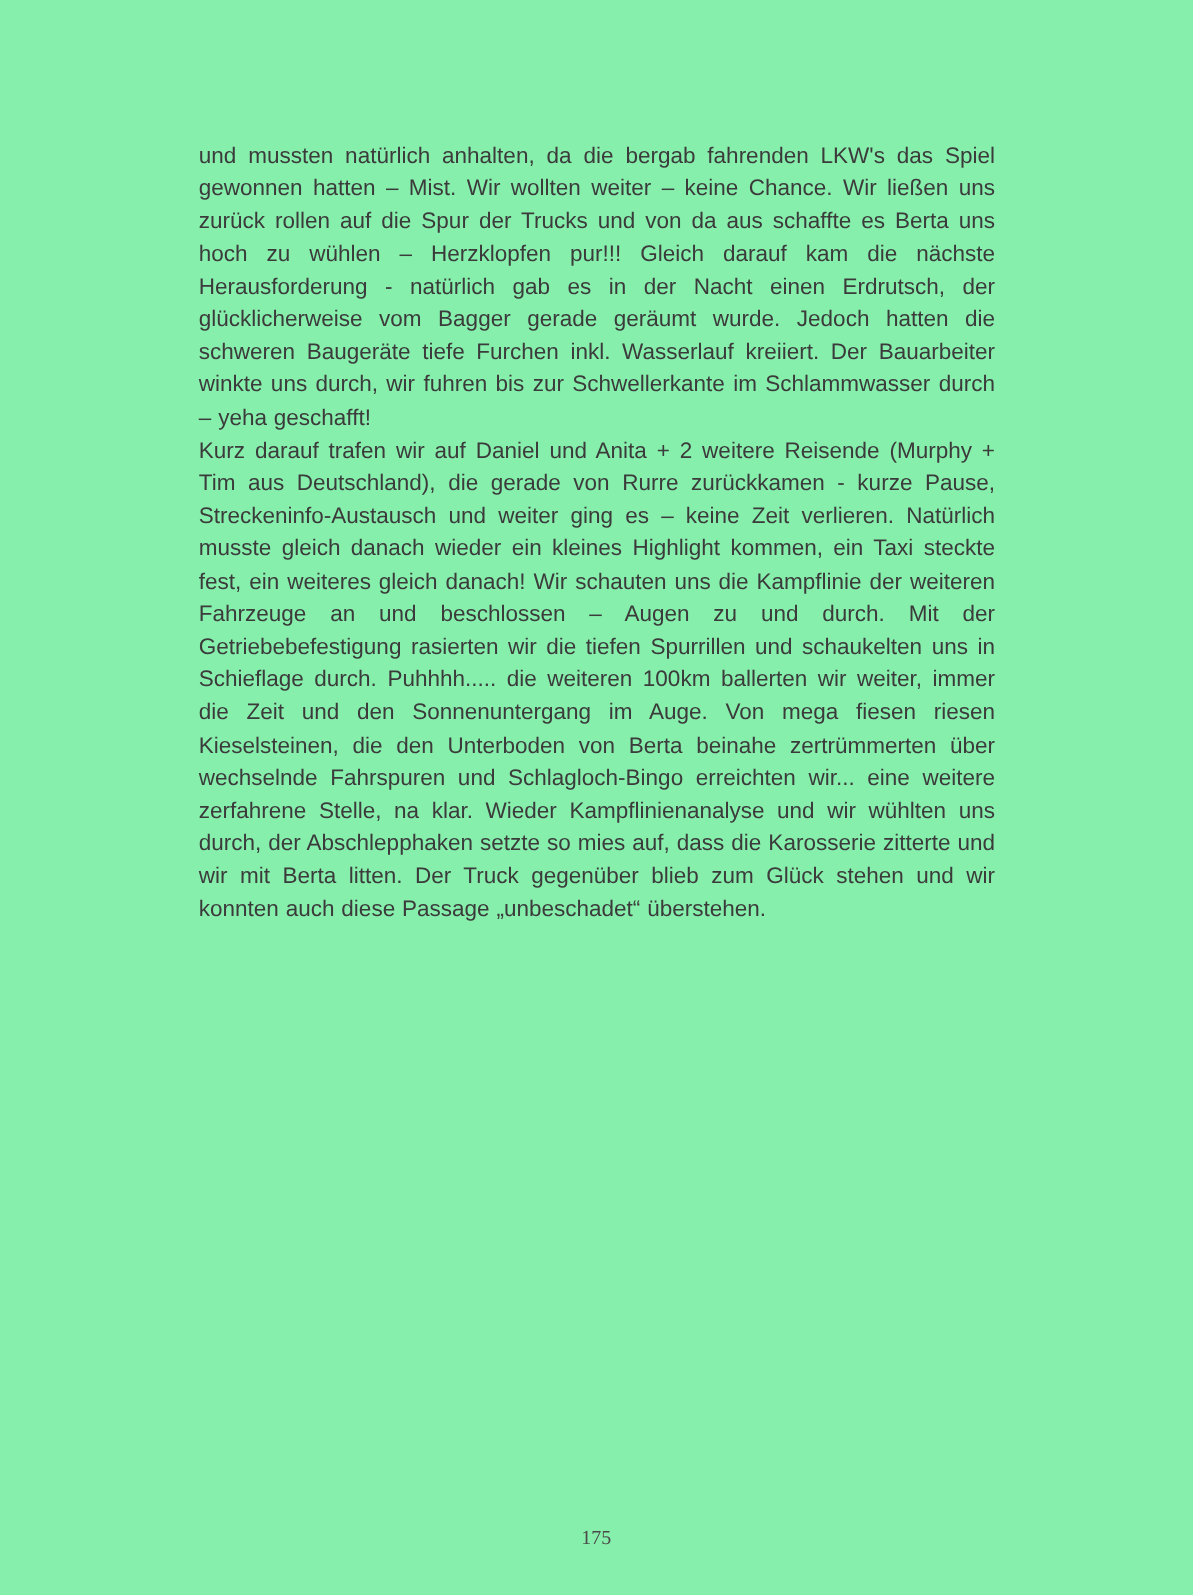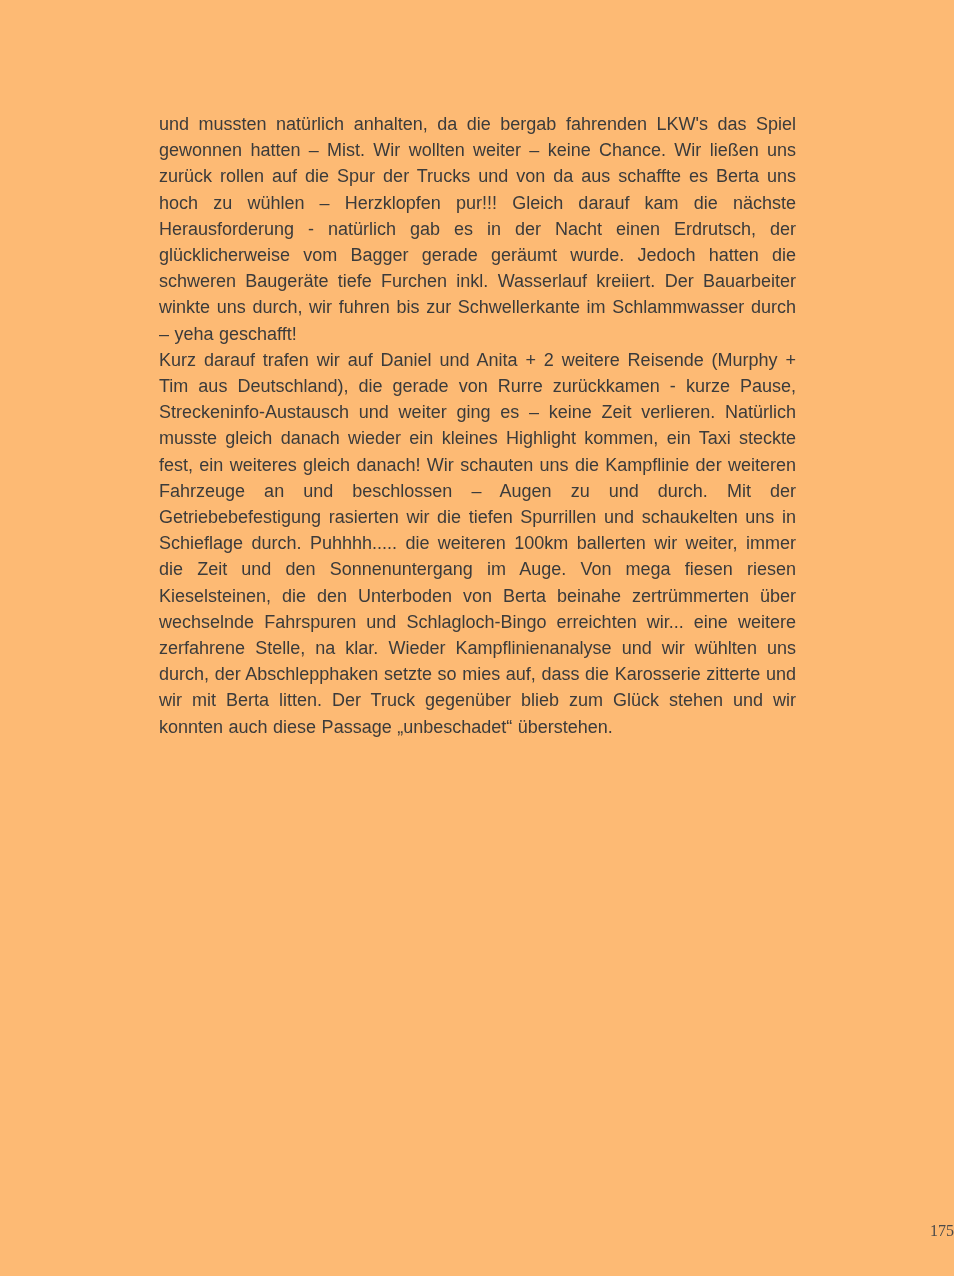--- a/index.html
+++ b/index.html
@@ -9,21 +9,21 @@
   }
   body {
     width: 954px;
     height: 1276px;
     position: relative;
     overflow: hidden;
   }
   .page {
     position: absolute;
     inset: 0;
-    background: #fdba74;
+    background: #86efac;
   }
   .text-block {
     position: absolute;
     left: 159px;
     top: 111px;
     width: 637px;
     font-family: "Liberation Sans", sans-serif;
     font-size: 18px;
     line-height: 26.2px;
     color: #3b3b3b;
@@ -32,21 +32,21 @@
   }
   .text-block p {
     margin: 0;
     padding: 0;
   }
   .page-number {
     position: absolute;
     left: 0;
     right: 0;
     top: 1222px;
-    text-align: right;
+    text-align: center;
     font-family: "Liberation Serif", serif;
     font-size: 16px;
     color: #4a4a4a;
   }
 </style>
 </head>
 <body>
 
 <div class="page">
   <div class="text-block">

